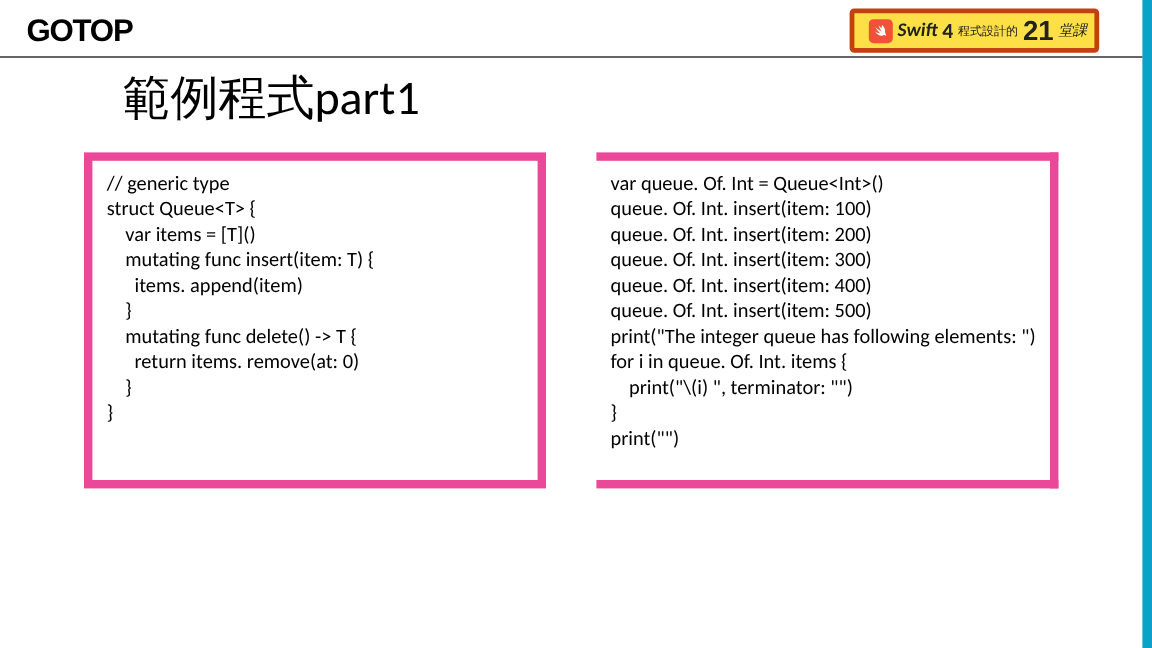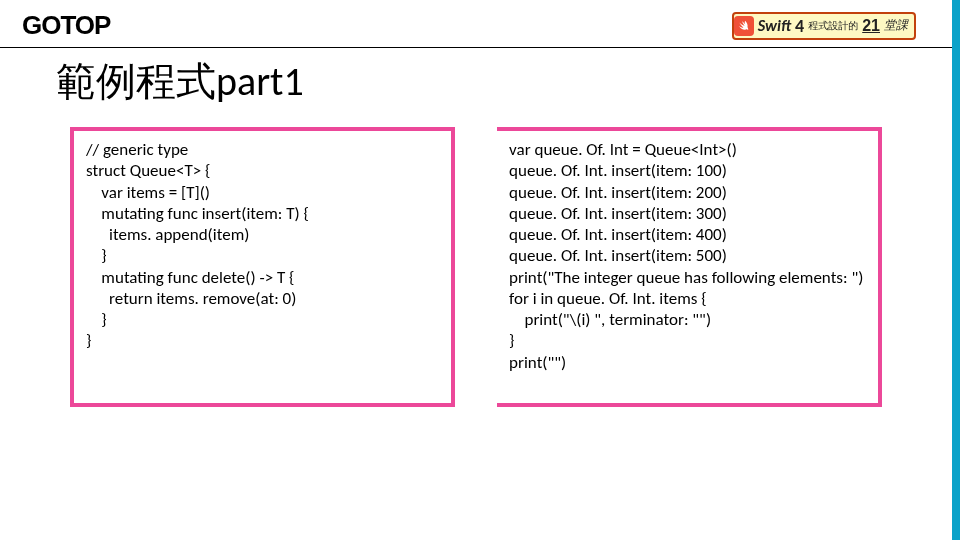--- a/index.html
+++ b/index.html
@@ -23,55 +23,55 @@
     font-size: 26px;
     font-weight: 900;
     letter-spacing: -1px;
     color: #000;
     font-family: Arial, sans-serif;
   }
   .swift-badge {
     display: flex;
     align-items: center;
     gap: 4px;
-    border: 2px solid #c2410c;
+    border: 4px solid #c2410c;
     border-radius: 4px;
-    padding: 1px 6px 1px 0;
-    background: #fef9c3;
+    padding: 1px 6px 1px 12px;
+    background: #fde047;
     font-size: 13px;
   }
   .swift-icon {
     width: 20px; height: 20px;
     background: #f05138;
     border-radius: 4px;
     display: inline-flex;
     align-items: center;
     justify-content: center;
   }
   .swift-icon svg { display:block; }
   .swift-text { font-style: italic; font-weight: 700; color: #222; font-size: 16px; }
   .swift-num { font-weight: 700; font-size: 18px; color:#222; }
   .swift-cn { font-size: 10px; line-height: 10px; color:#222; }
-  .swift-21 { font-weight: 900; font-size: 16px; color:#222; font-family: Arial, sans-serif; text-decoration: underline; }
+  .swift-21 { font-weight: 900; font-size: 23px; color:#222; font-family: Arial, sans-serif; }
   .swift-course { font-size: 12px; color:#222;font-style:italic; }
 
   .title {
     font-size: 40px;
     font-weight: 400;
     color: #000;
-    padding: 6px 0 18px 56px;
+    padding: 6px 0 18px 102px;
   }
 
   .content {
     display: flex;
     gap: 0;
     padding: 0 70px 0 70px;
   }
   .code-box {
-    border: 4px solid #ec4899;
+    border: 7px solid #ec4899;
     padding: 8px 12px 8px 12px;
     flex: 1 1 50%;
     min-height: 280px;
   }
   .code-box + .code-box { border-left: none; margin-left: 42px; }
   .code {
     font-family: "Calibri", Arial, sans-serif;
     font-size: 17px;
     line-height: 1.25;
     white-space: pre;

